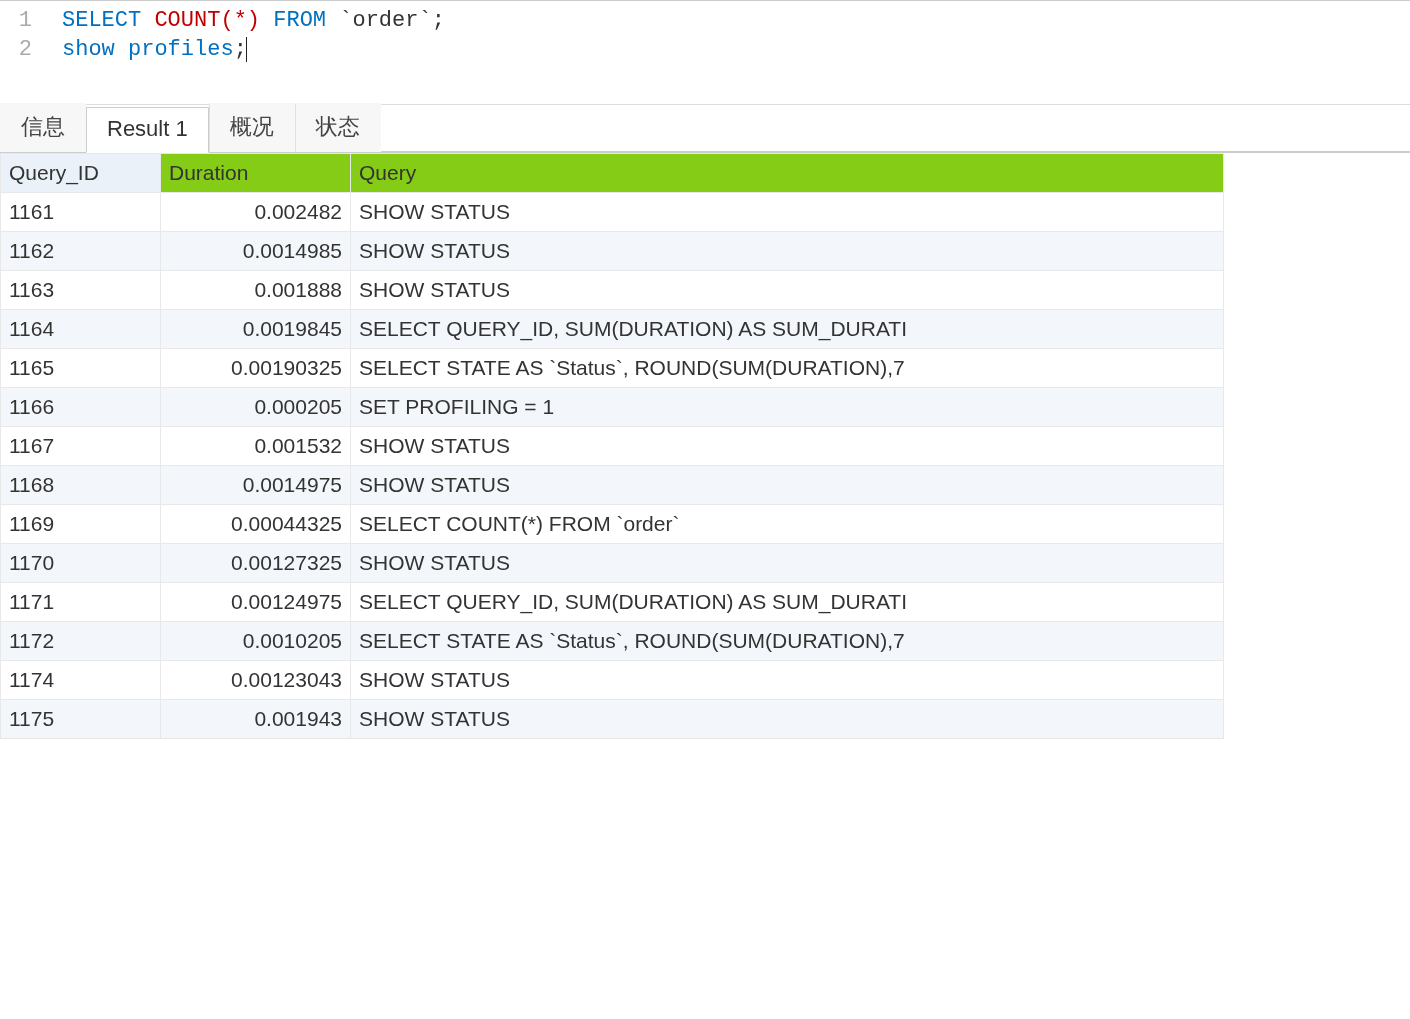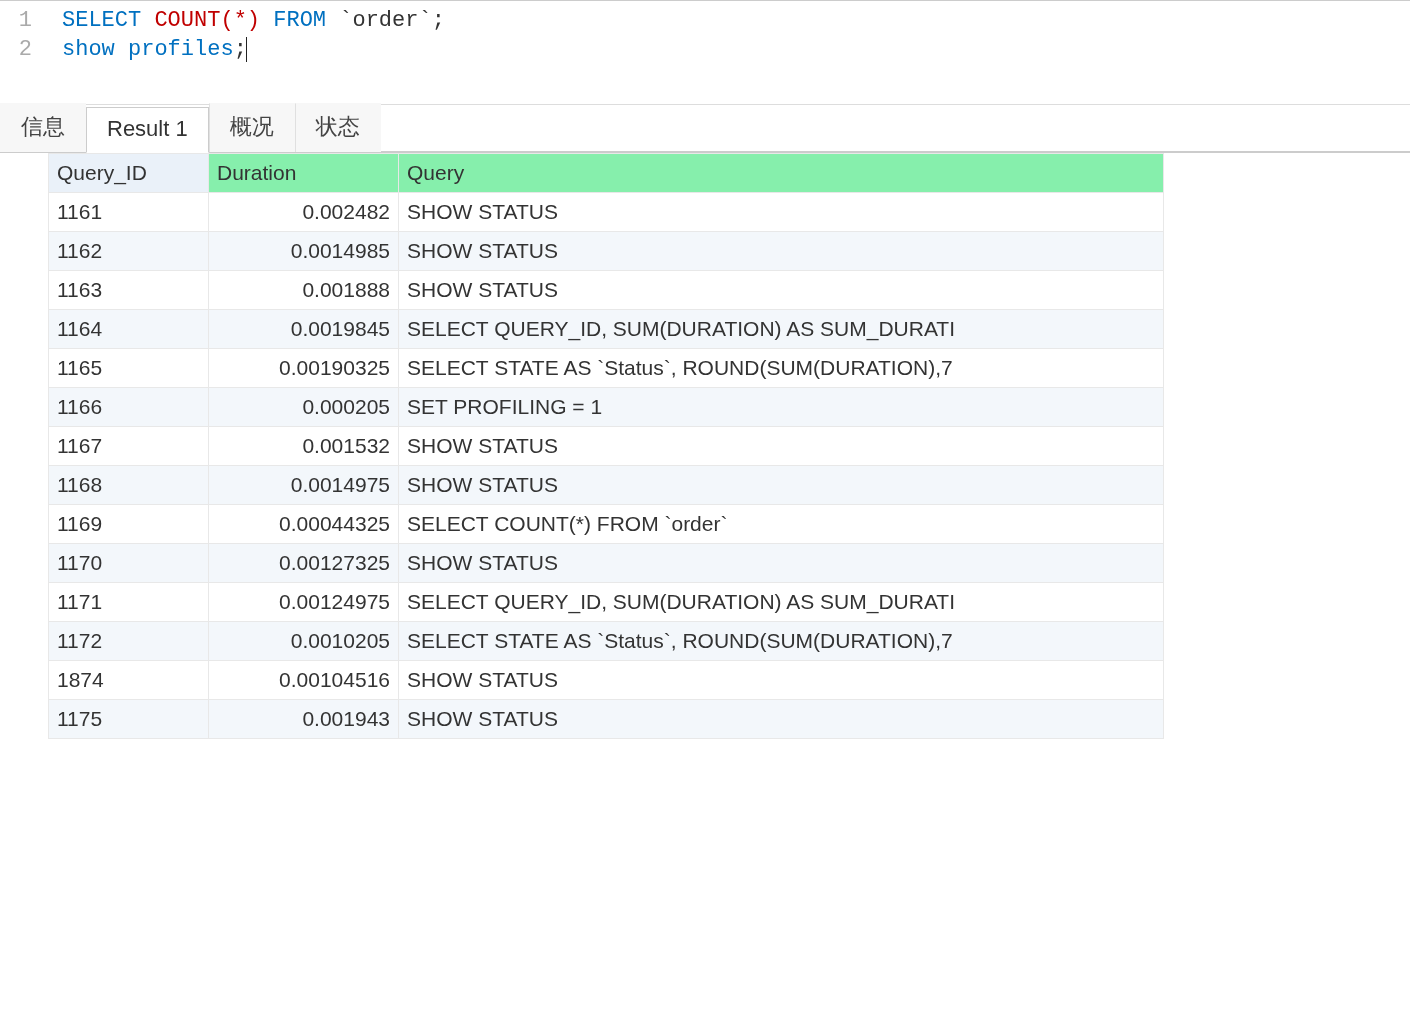--- a/index.html
+++ b/index.html
@@ -74,36 +74,35 @@
   }
   .tabstrip-border { border-bottom: 1px solid #ccc; flex: 1; }
 
   
   .results-wrap {
     display: flex;
     border-top: 1px solid #ccc;
   }
   table.results {
     border-collapse: collapse;
-    width: 1116px;
+    width: 1224px;
     table-layout: fixed;
-    margin-left: 48px;
   }
   table.results th, table.results td {
     border: 1px solid #e8e8e8;
     padding: 7px 8px;
     font-size: 21px;
     white-space: nowrap;
     overflow: hidden;
     text-overflow: clip;
   }
   table.results th {
     text-align: left;
     font-weight: 400;
-    background: #86efac;
+    background: #84cc16;
     color: #333;
   }
   table.results th.col-id { width: 160px; background: #eaf1f9; }
   table.results th.col-dur { width: 190px; }
   table.results th.col-q  { }
   td.id  { text-align: left; padding-right: 14px; }
   td.dur { text-align: right; padding-right: 6px; }
   td.q   { text-align: left; padding-left: 6px; }
   tr.selected td { background: #fff; }
   tr.selected td.id { position: relative; }
@@ -203,22 +202,22 @@
             <td class="id">1171</td>
             <td class="dur">0.00124975</td>
             <td class="q">SELECT QUERY_ID, SUM(DURATION) AS SUM_DURATI</td>
           </tr>
           <tr>
             <td class="id">1172</td>
             <td class="dur">0.0010205</td>
             <td class="q">SELECT STATE AS `Status`, ROUND(SUM(DURATION),7</td>
           </tr>
           <tr>
-            <td class="id">1874</td>
-            <td class="dur">0.00104516</td>
+            <td class="id">1174</td>
+            <td class="dur">0.00123043</td>
             <td class="q">SHOW STATUS</td>
           </tr>
           <tr>
             <td class="id">1175</td>
             <td class="dur">0.001943</td>
             <td class="q">SHOW STATUS</td>
           </tr>
         </tbody>
     </table>
   </div>

